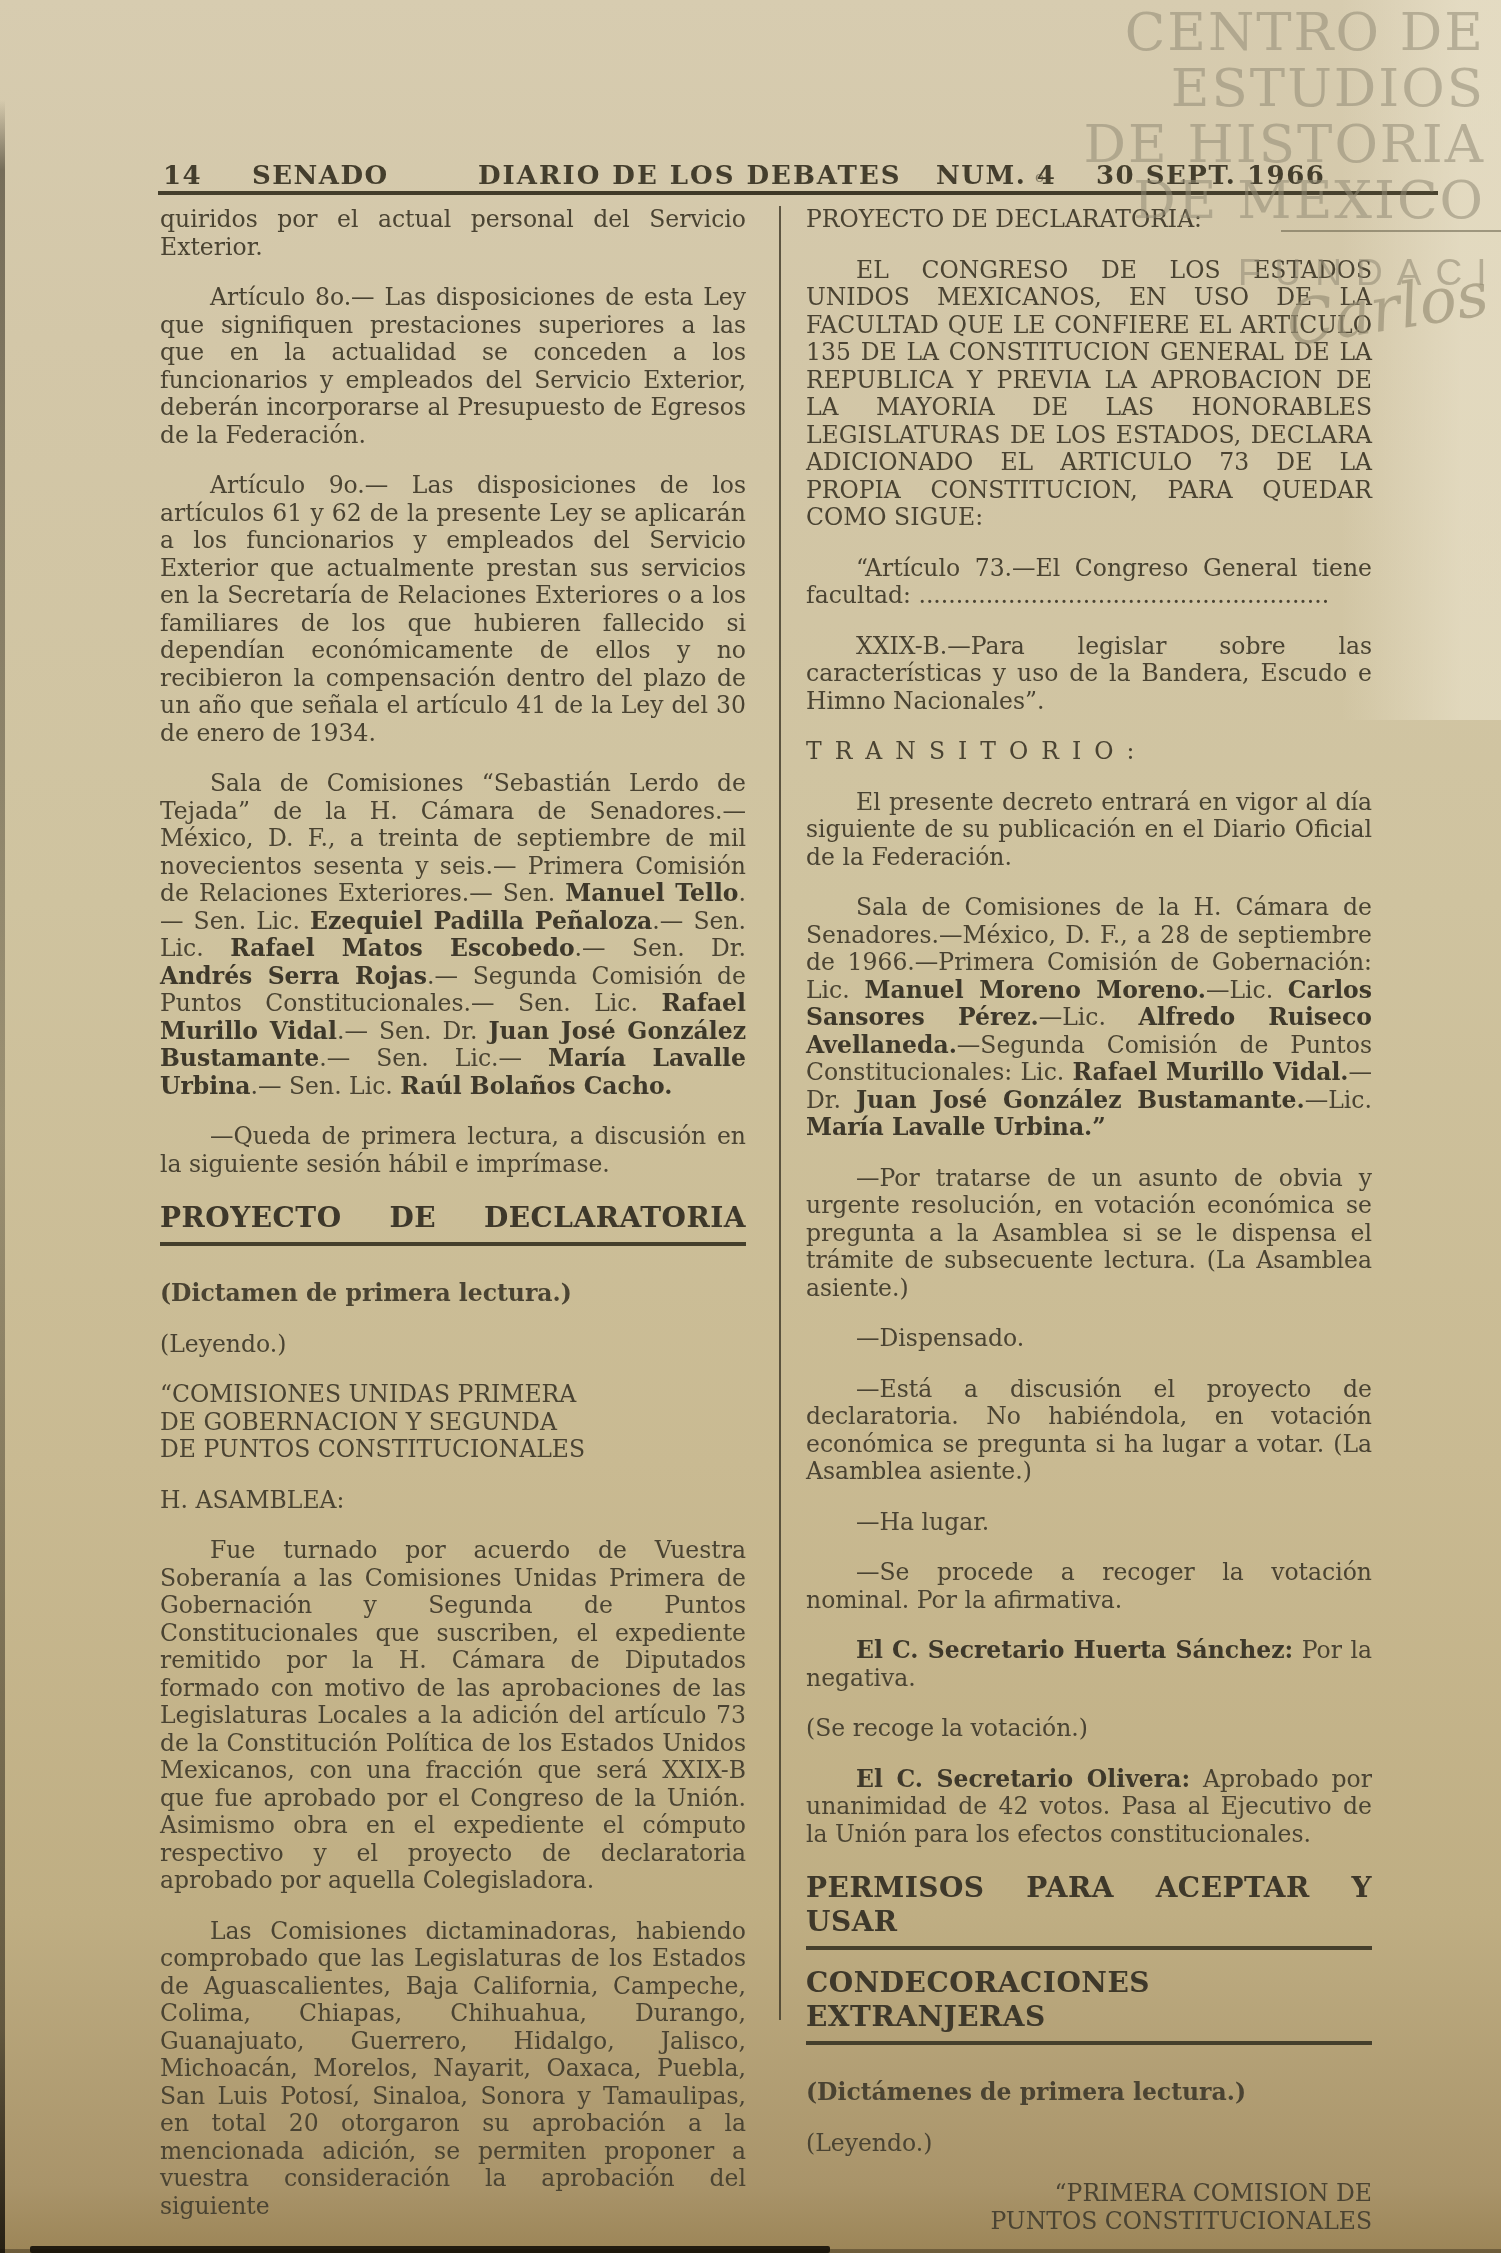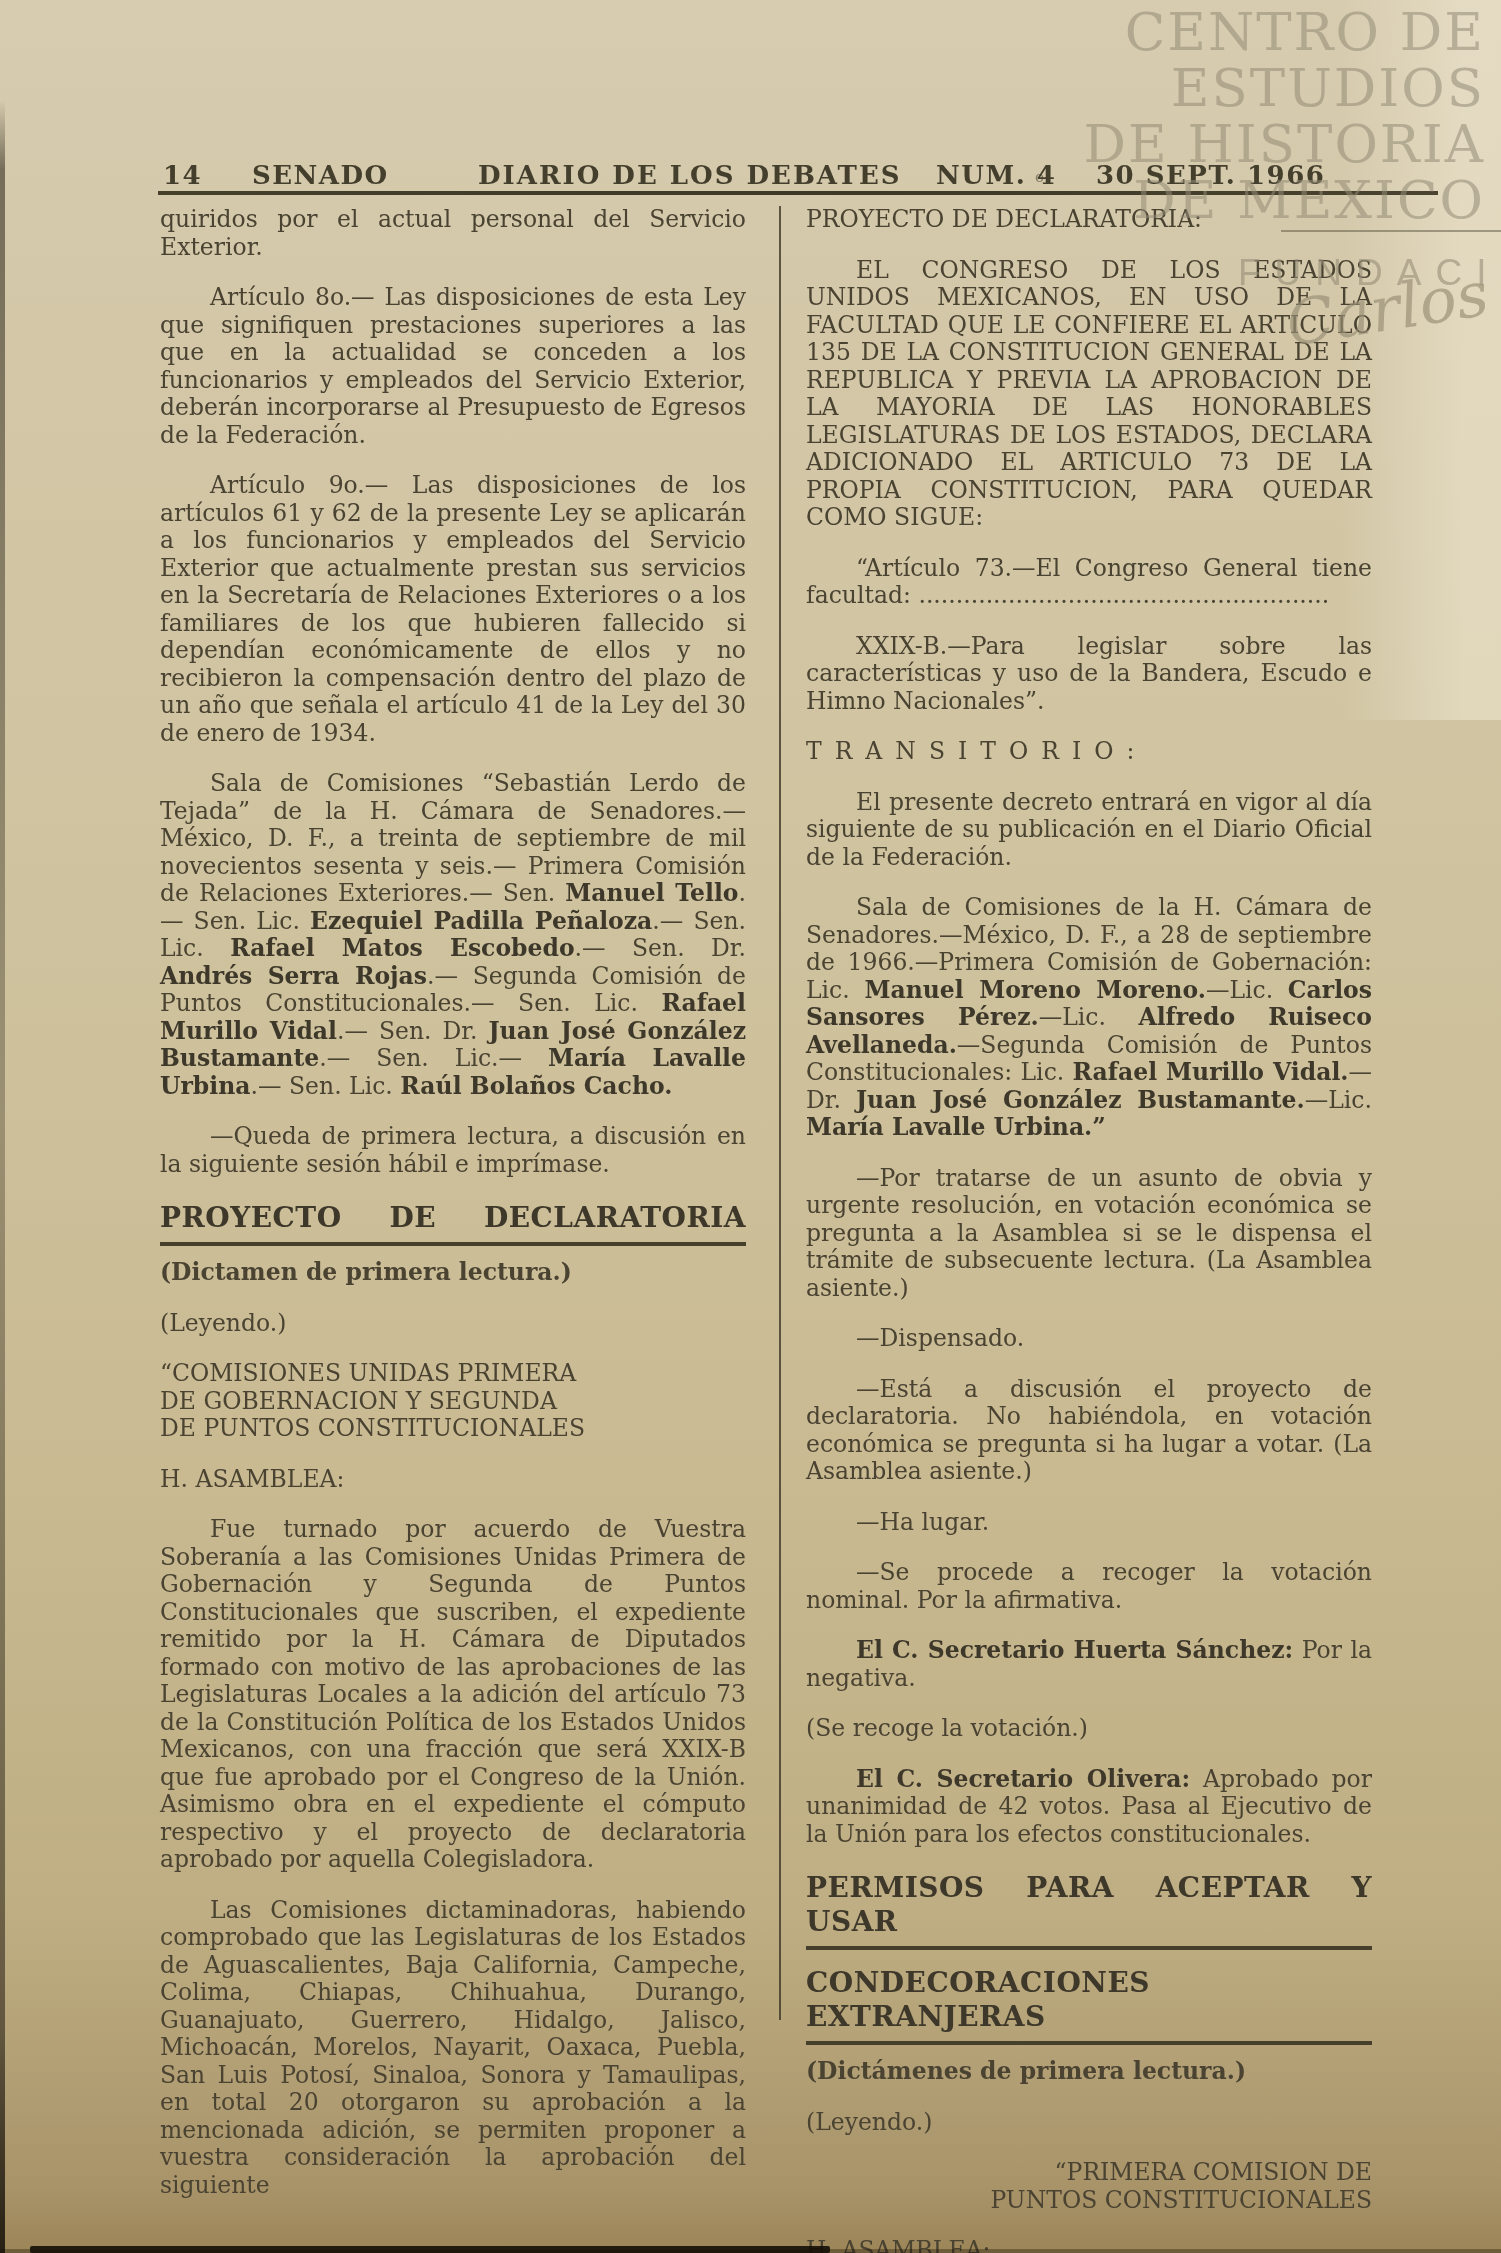--- a/index.html
+++ b/index.html
@@ -27,21 +27,21 @@
   #right-col{left:806px;width:566px;}
   .vline{position:absolute;left:779px;top:206px;width:2px;height:1814px;background:rgba(62,56,40,.8);z-index:2;}
   .blk{margin:0 0 23px 0;}
   .ind{text-indent:50px;}
   .ctr{text-align:left;text-indent:0;}
   .rt{text-align:right;text-indent:0;}
   .pre{white-space:pre-line;}
   .bold{font-weight:700;}
   .mtop{margin-top:16px;}
   .hd{font-weight:700;font-size:28px;line-height:34px;letter-spacing:.5px;color:#3e382a;
-      border-bottom:4px solid #453f2c;padding-bottom:7px;margin-bottom:13px;
+      border-bottom:4px solid #453f2c;padding-bottom:7px;margin-bottom:34px;
       text-align:justify;text-align-last:justify;text-indent:0;}
   .hd2{margin-bottom:16px;}
   .lsp{letter-spacing:13px;text-align:left;text-indent:0;}
   b{font-weight:700;color:#3e382a;}
   
   .wm{position:absolute;top:4px;right:16px;z-index:6;pointer-events:none;
       font-family:"DejaVu Serif",serif;font-size:53px;line-height:56px;letter-spacing:2px;
       color:rgba(146,138,117,.55);text-align:right;white-space:pre-line;}
   .fund{position:absolute;left:1238px;top:252px;z-index:6;pointer-events:none;
       font-family:"Liberation Sans",sans-serif;font-size:37px;letter-spacing:14px;

